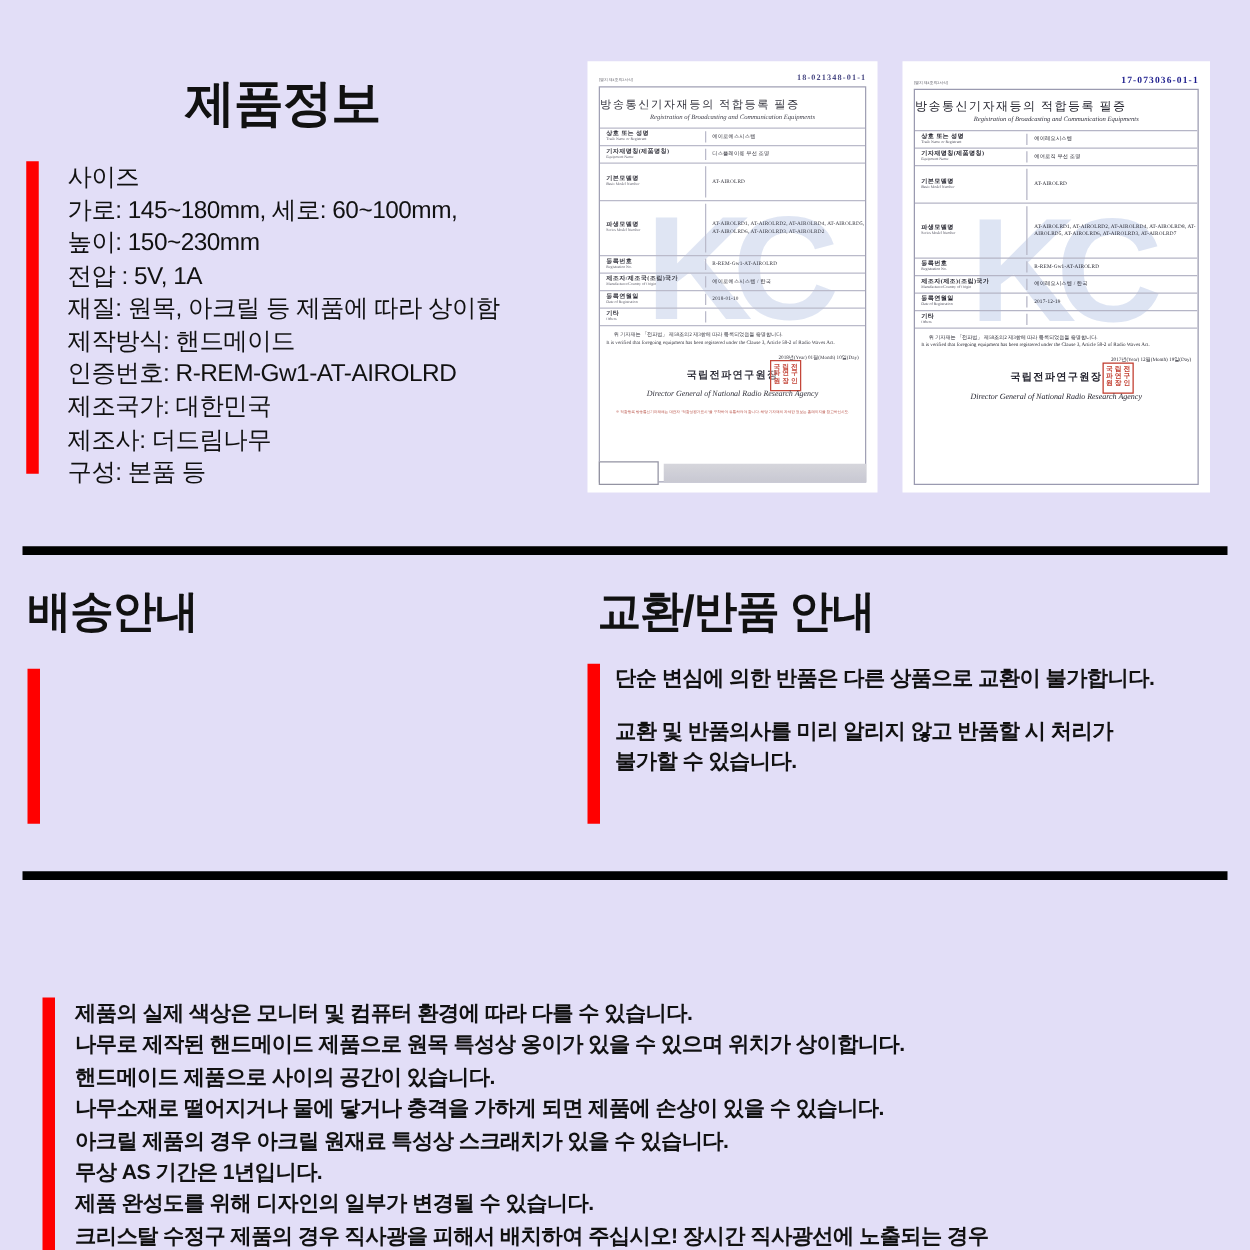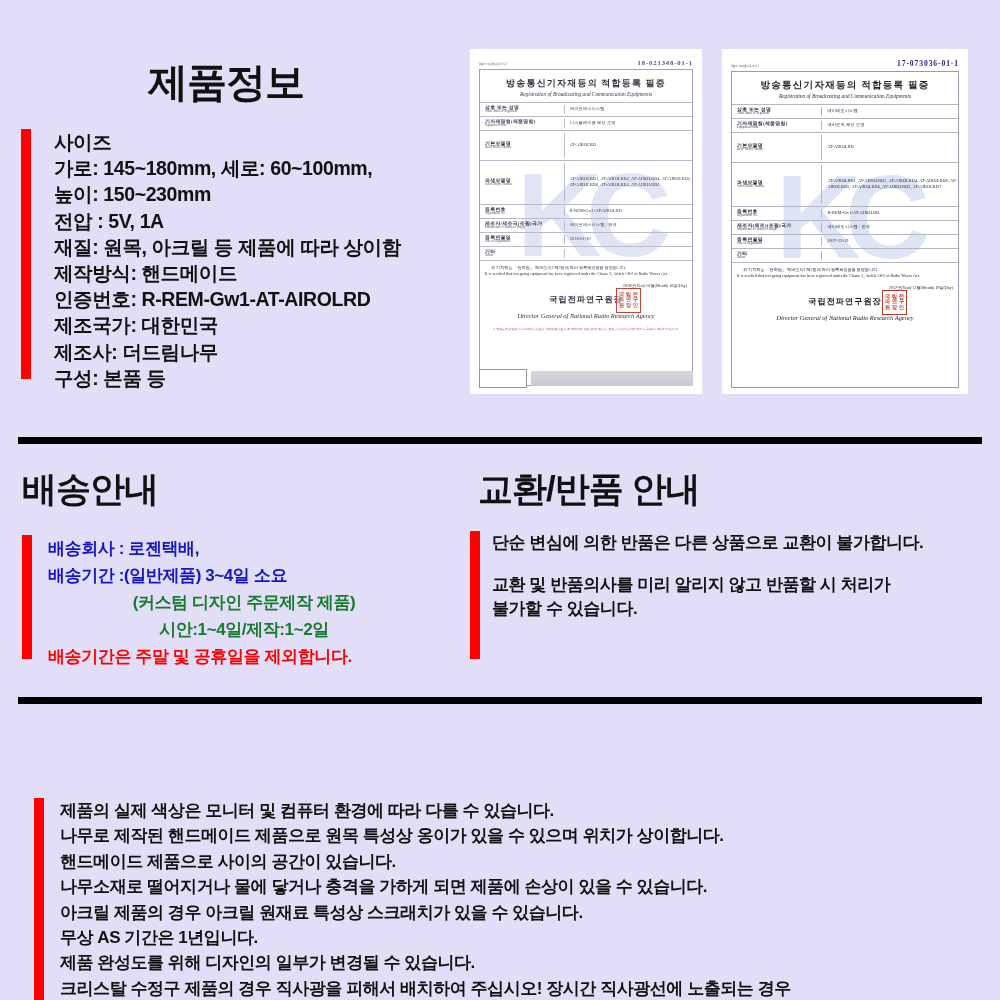--- a/index.html
+++ b/index.html
@@ -49,21 +49,21 @@
     font-size: 40px;
   }
 
   #product-redbar { left: 21px; top: 88px; height: 250px; }
 
   #product-spec-list {
     position: absolute;
     left: 54px; top: 88px;
     width: 400px;
     font-size: 19.5px;
-    font-weight: bold;
+    font-weight: normal;
     line-height: 26.2px;
     color: #111;
     letter-spacing: -0.4px;
     white-space: nowrap;
   }
 
   
   .cert-wrap {
     position: absolute;
     background: #ffffff;
@@ -115,23 +115,22 @@
     font-weight: bold;
     font-size: 118px;
     letter-spacing: -16px;
     color: #C9D4EC;
     opacity: .62;
     pointer-events: none;
     line-height: 1;
   }
 
   .cert-title {
-    text-align: center;
     font-size: 9.6px;
-    font-weight: bold;
+    font-weight: normal;
     letter-spacing: 1.2px;
     margin: 7px 0 1px 0;
     position: relative;
     color: #23232e;
   }
   #cert-1 .cert-title { font-size: 9px; }
   .cert-subtitle {
     text-align: center;
     font-size: 5.3px;
     font-style: italic;
@@ -514,27 +513,20 @@
         </div>
       </div>
     </div>
   </div>
 
 
   <div class="divider" id="divider-1"></div>
 
   <div class="heading" id="sec-shipping-title">배송안내</div>
   <div class="redbar" id="shipping-redbar"></div>
-  <div id="shipping-lines">
-      <div class="l-blue">배송회사 : 로젠택배,</div>
-      <div class="l-blue">배송기간 :(일반제품) 3~4일 소요</div>
-      <div class="l-green">(커스텀 디자인 주문제작 제품)</div>
-      <div class="l-green">시안:1~4일/제작:1~2일</div>
-      <div class="l-red">배송기간은 주말 및 공휴일을 제외합니다.</div>
-    </div>
 
   <div class="heading" id="sec-exchange-title">교환/반품 안내</div>
   <div class="redbar" id="exchange-redbar"></div>
   <div id="exchange-lines">
       <p>단순 변심에 의한 반품은 다른 상품으로 교환이 불가합니다.</p>
       <p class="wrap">교환 및 반품의사를 미리 알리지 않고 반품할 시 처리가<br>불가할 수 있습니다.</p>
     </div>
 
   <div class="divider" id="divider-2"></div>
 

